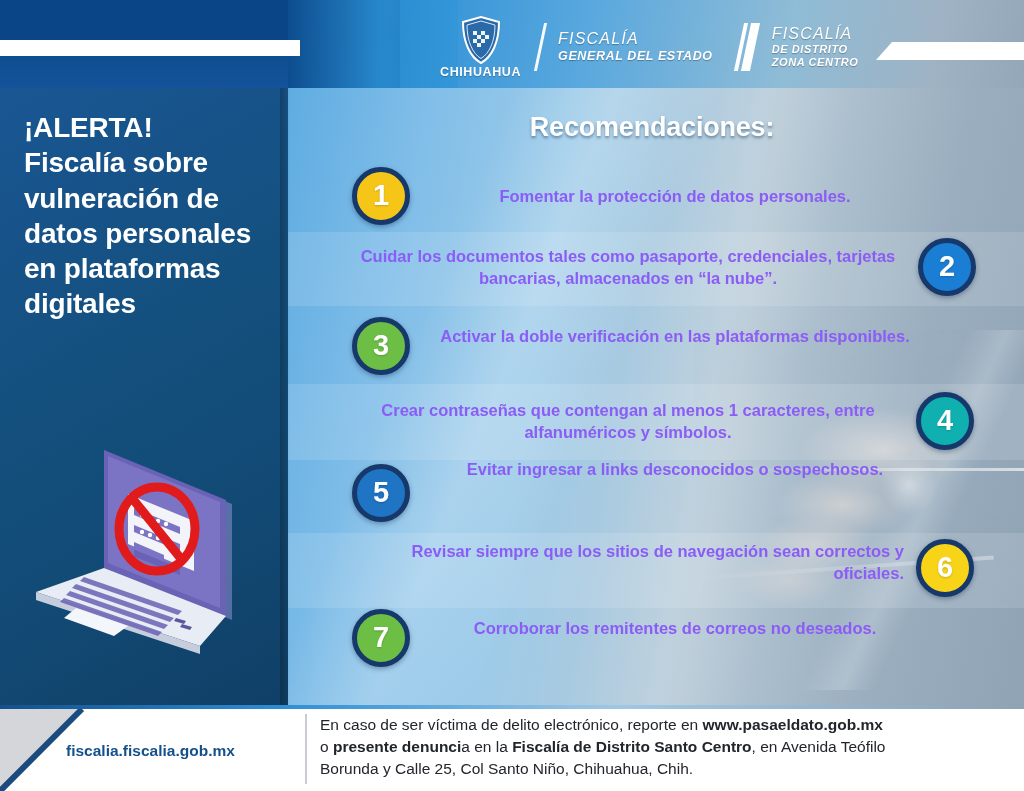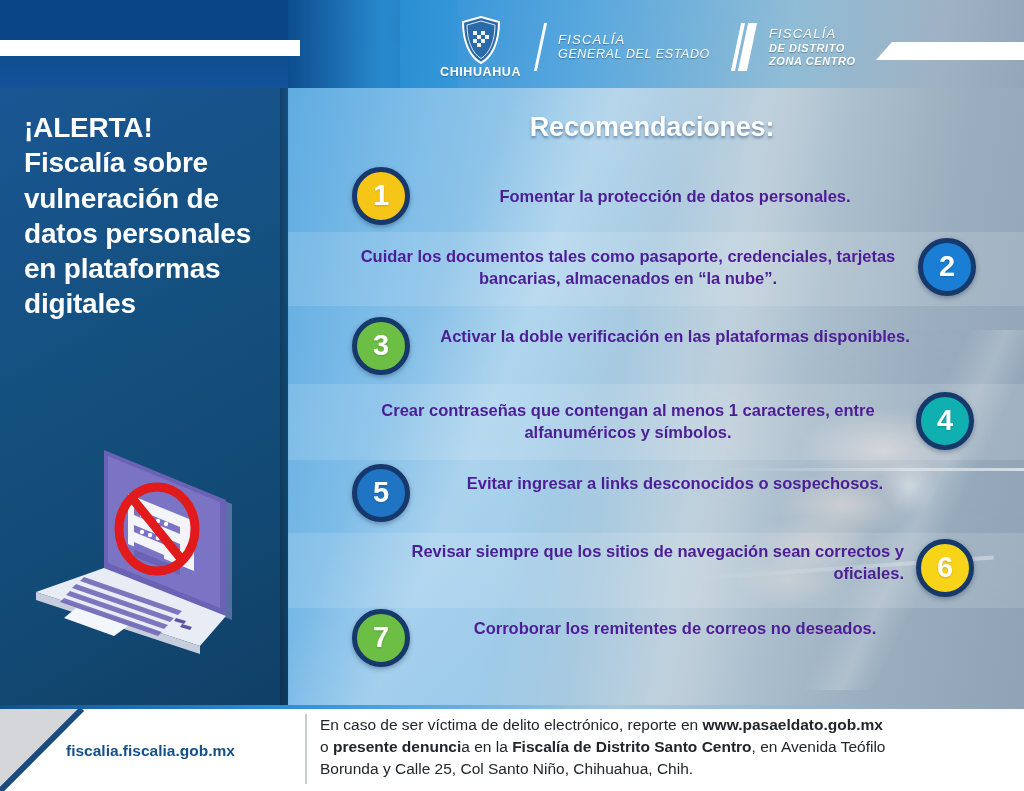--- a/index.html
+++ b/index.html
@@ -86,22 +86,22 @@
   .shield-wrap{display:flex;flex-direction:column;align-items:center;margin-right:14px;text-align:right;}
   .shield{width:40px;height:48px;}
   .shield-label{
     color:#ffffff;font-size:12.5px;font-weight:bold;letter-spacing:.6px;
     margin-top:1px;text-shadow:0 1px 1px rgba(0,0,0,.25);
   }
   .divider-slash{
     width:3px;height:48px;background:#ffffff;transform:skewX(-12deg);margin:0 16px 0 4px;opacity:.95;
   }
   .logo-text{color:#ffffff;line-height:1.18;text-shadow:0 1px 1px rgba(0,0,0,.3);}
-  .logo-text .l1{font-size:13px;font-weight:normal;letter-spacing:1.2px;font-style:italic;}
-  .logo-text .l2{font-size:12.5px;font-weight:normal;letter-spacing:.6px;font-style:italic;}
+  .logo-text .l1{font-size:16px;font-weight:normal;letter-spacing:1.2px;font-style:italic;}
+  .logo-text .l2{font-size:12.5px;font-weight:bold;letter-spacing:.6px;font-style:italic;}
   .logo-text .l3{font-size:11px;font-weight:bold;letter-spacing:.6px;font-style:italic;}
   .bars{display:flex;margin:0 14px 0 26px;transform:skewX(-12deg);}
   .bars i{display:block;background:#ffffff;height:48px;margin-right:3px;}
   .bars i.b1{width:4px;}
   .bars i.b2{width:9px;}
 
   
   .left-panel{
     position:absolute;left:0;top:88px;width:288px;height:617px;
     background:linear-gradient(150deg,#1a5693 0%,#14507f 40%,#124a75 70%,#103f66 100%);
@@ -130,21 +130,21 @@
   .badge{
     position:absolute;width:58px;height:58px;border-radius:50%;
     border:5px solid #16386b;
     display:flex;align-items:center;justify-content:center;
     color:#ffffff;font-size:29px;font-weight:bold;
     box-shadow:0 2px 5px rgba(0,30,60,.35);
     box-sizing:border-box;
   }
   .badge span{line-height:1;text-shadow:0 1px 2px rgba(0,0,0,.18);display:block;margin-top:-2px;}
   .rec-text{
-    position:absolute;color:#4c1d95;font-size:16.5px;font-weight:bold;
+    position:absolute;color:#8b5cf6;font-size:16.5px;font-weight:bold;
     line-height:1.32;text-align:center;
   }
 
   
   .footer{
     position:absolute;left:0;top:705px;width:1024px;height:86px;background:#ffffff;
   }
   .footer-topline{
     position:absolute;left:0;top:0;width:1024px;height:4px;
     background:linear-gradient(90deg,#14508c 0%,#2f8fd4 28%,#9fc7e4 60%,#8fa3b5 100%);
@@ -312,21 +312,21 @@
     <div class="badge" style="left:916px;top:392px;background:#11b0b0;">
       <span>4</span>
     </div>
     <div class="rec-text" style="left:352px;top:400px;width:552px;">Crear contraseñas que contengan al menos 1 caracteres, entre alfanuméricos y símbolos.</div>
   </div>
 
   <div class="rec-item">
     <div class="badge" style="left:352px;top:464px;background:#1f74c4;">
       <span>5</span>
     </div>
-    <div class="rec-text" style="left:430px;top:473px;width:490px;">Evitar ingresar a links desconocidos o sospechosos.</div>
+    <div class="rec-text" style="left:430px;top:459px;width:490px;">Evitar ingresar a links desconocidos o sospechosos.</div>
   </div>
 
   <div class="rec-item">
     <div class="badge" style="left:916px;top:539px;background:#f7d417;">
       <span>6</span>
     </div>
     <div class="rec-text" style="left:352px;top:541px;width:552px;text-align:right;">Revisar siempre que los sitios de navegación sean correctos y oficiales.</div>
   </div>
 
   <div class="rec-item">

